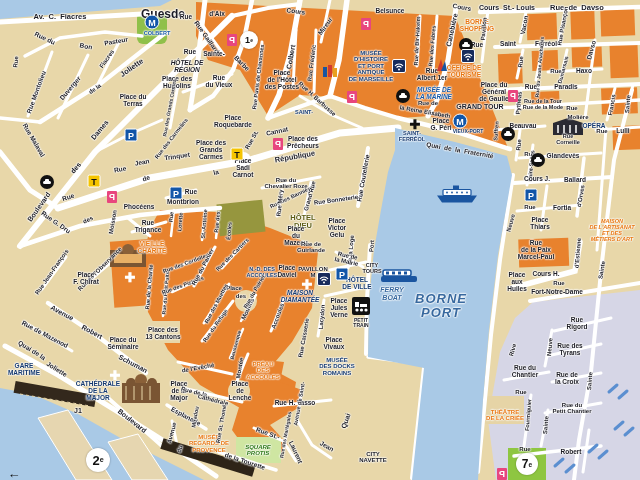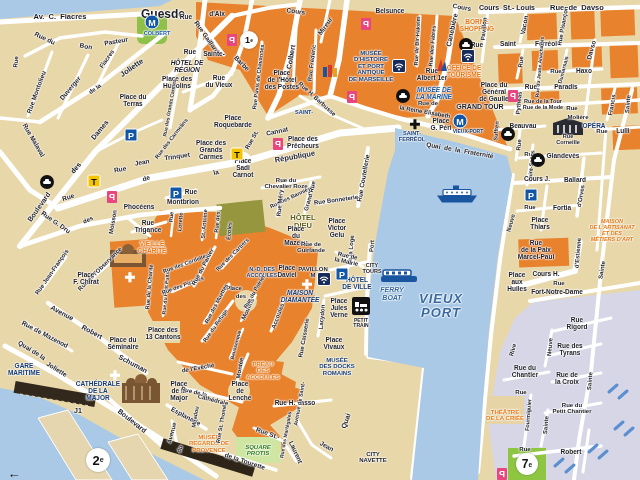--- a/index.html
+++ b/index.html
@@ -422,21 +422,21 @@
       <div class="lbl" style="left: 372px; top: 246px; font-size: 6px; color: rgb(28, 28, 36); transform: translate(-50%, -50%) rotate(-85deg);">Port</div>
       <div class="lbl" style="left: 322px; top: 317px; font-size: 6px; color: rgb(28, 28, 36); transform: translate(-50%, -50%) rotate(-85deg);">Lacydon</div>
       <div class="lbl" style="left: 347px; top: 259px; font-size: 6px; color: rgb(28, 28, 36); transform: translate(-50%, -50%) rotate(12deg);">Rue de
 la Mairie</div>
       <div class="lbl" style="left: 372px; top: 269px; font-size: 5.5px; color: rgb(28, 28, 36); font-weight: 700;">CITY
 TOURS</div>
       <div class="lbl" style="left: 357px; top: 283px; font-size: 6.5px; color: rgb(22, 58, 112); font-weight: 700;">HÔTEL
 DE VILLE</div>
       <div class="lbl" style="left: 392px; top: 294px; font-size: 7px; color: rgb(56, 105, 159); font-weight: 700; font-style: italic;">FERRY
 BOAT</div>
-      <div class="lbl" style="left: 441px; top: 306px; font-size: 13px; color: rgb(56, 105, 159); font-weight: 700; font-style: italic; letter-spacing: 1px;">VIEUX
+      <div class="lbl" style="left: 441px; top: 306px; font-size: 13px; color: rgb(56, 105, 159); font-weight: 700; font-style: italic; letter-spacing: 1px;">BORNE
 PORT</div>
       <div class="lbl" style="left: 339px; top: 308px; font-size: 6.5px; color: rgb(28, 28, 36);">Place
 Jules
 Verne</div>
       <div class="lbl" style="left: 361px; top: 323px; font-size: 5px; color: rgb(28, 28, 36); font-weight: 700;">PETIT
 TRAIN</div>
       <div class="lbl" style="left: 334px; top: 343px; font-size: 6.5px; color: rgb(28, 28, 36);">Place
 Vivaux</div>
       <div class="lbl" style="left: 337px; top: 367px; font-size: 6px; color: rgb(22, 58, 112); font-weight: 700;">MUSÉE
 DES DOCKS

